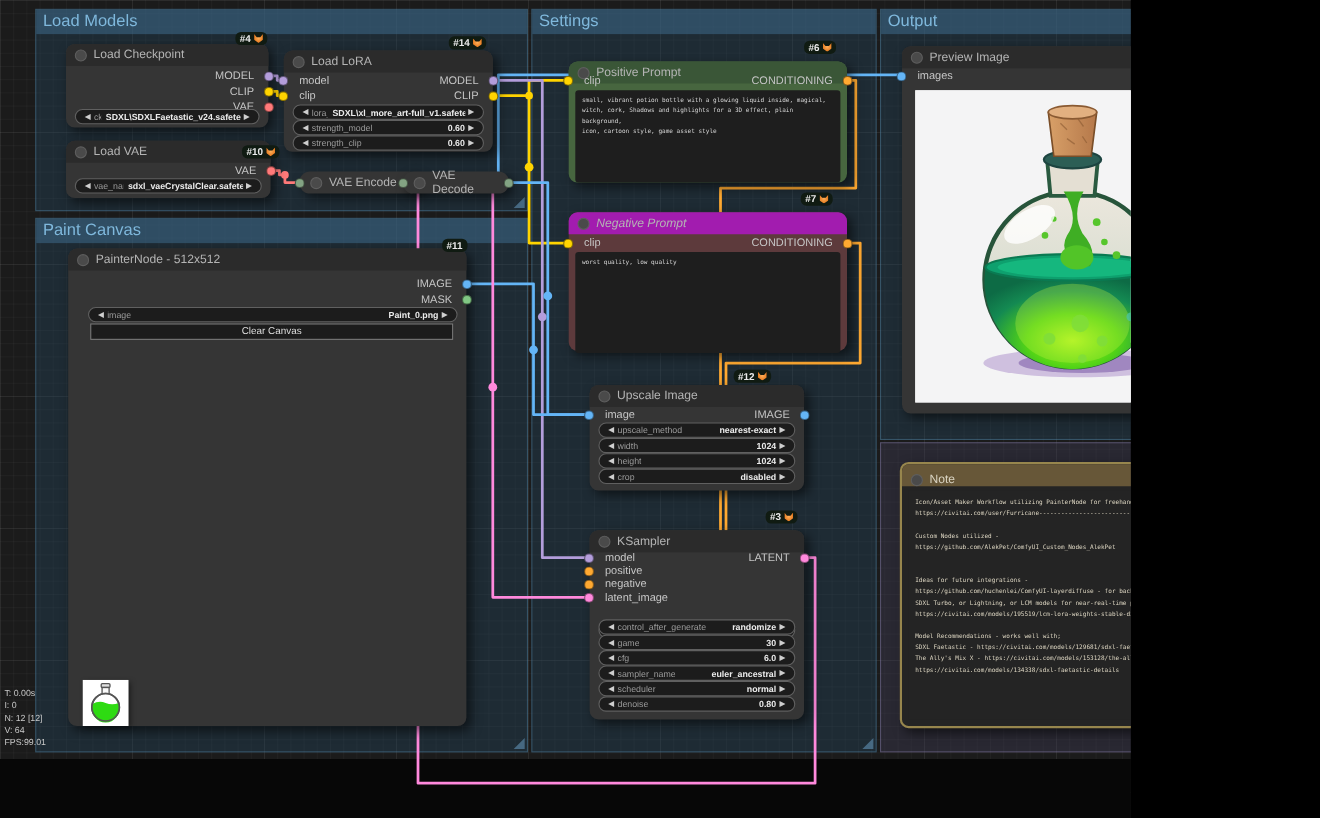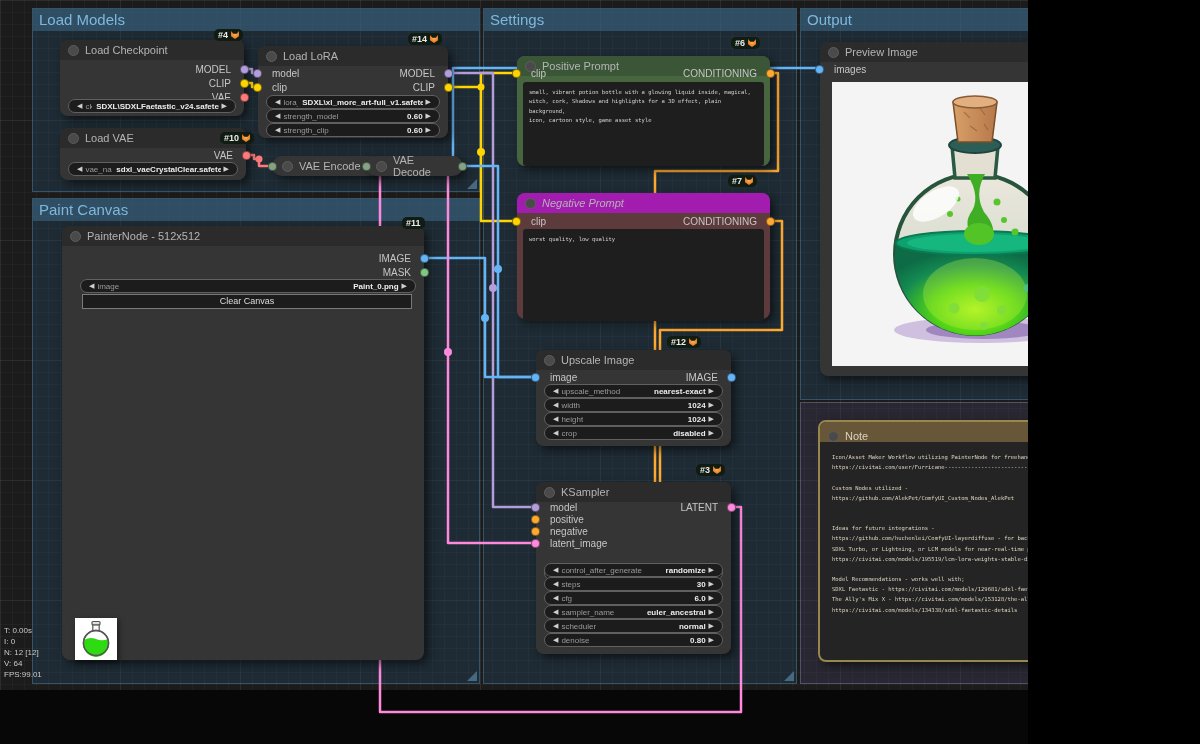--- a/index.html
+++ b/index.html
@@ -299,21 +299,21 @@
       <span class="arr">▶</span>
     </div>
     <div class="pill" style="top:81px">
       <span class="arr">◀</span>
       <span class="wlabel">control_after_generate</span>
       <span class="wvalue">randomize</span>
       <span class="arr">▶</span>
     </div>
     <div class="pill" style="top:95px">
       <span class="arr">◀</span>
-      <span class="wlabel">steps</span>
+      <span class="wlabel">game</span>
       <span class="wvalue">30</span>
       <span class="arr">▶</span>
     </div>
     <div class="pill" style="top:109px">
       <span class="arr">◀</span>
       <span class="wlabel">cfg</span>
       <span class="wvalue">6.0</span>
       <span class="arr">▶</span>
     </div>
     <div class="pill" style="top:123px">

